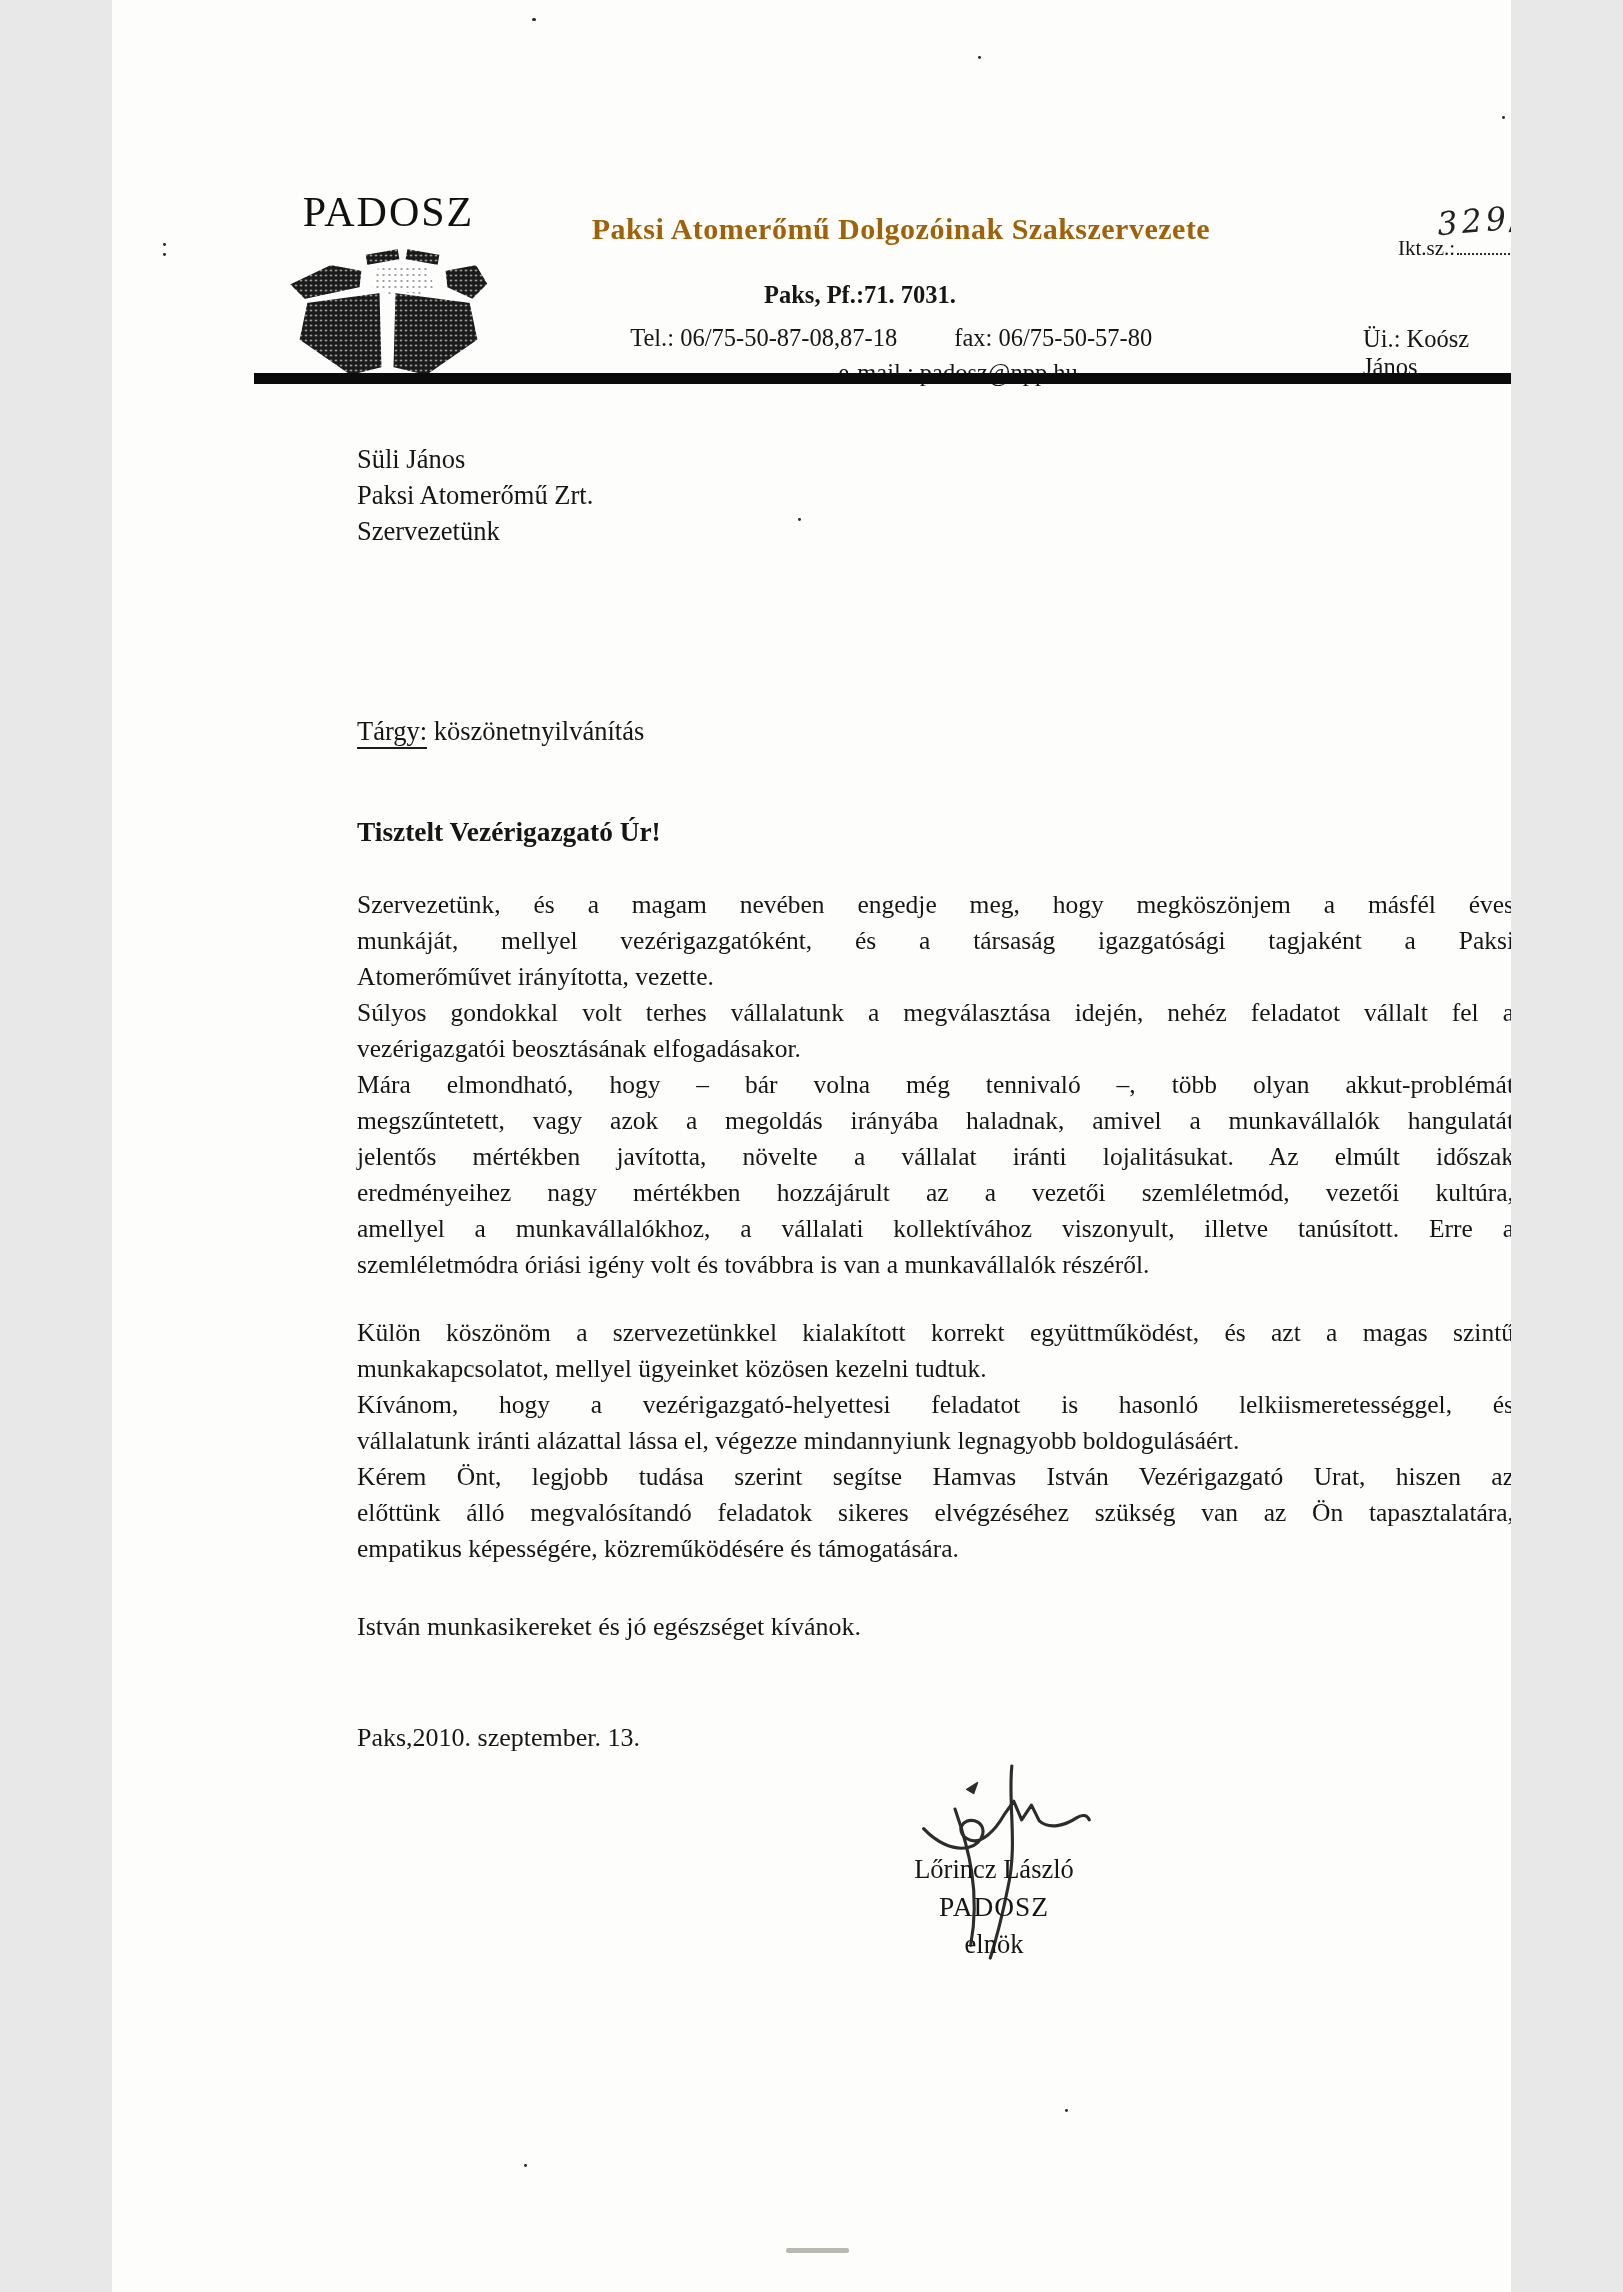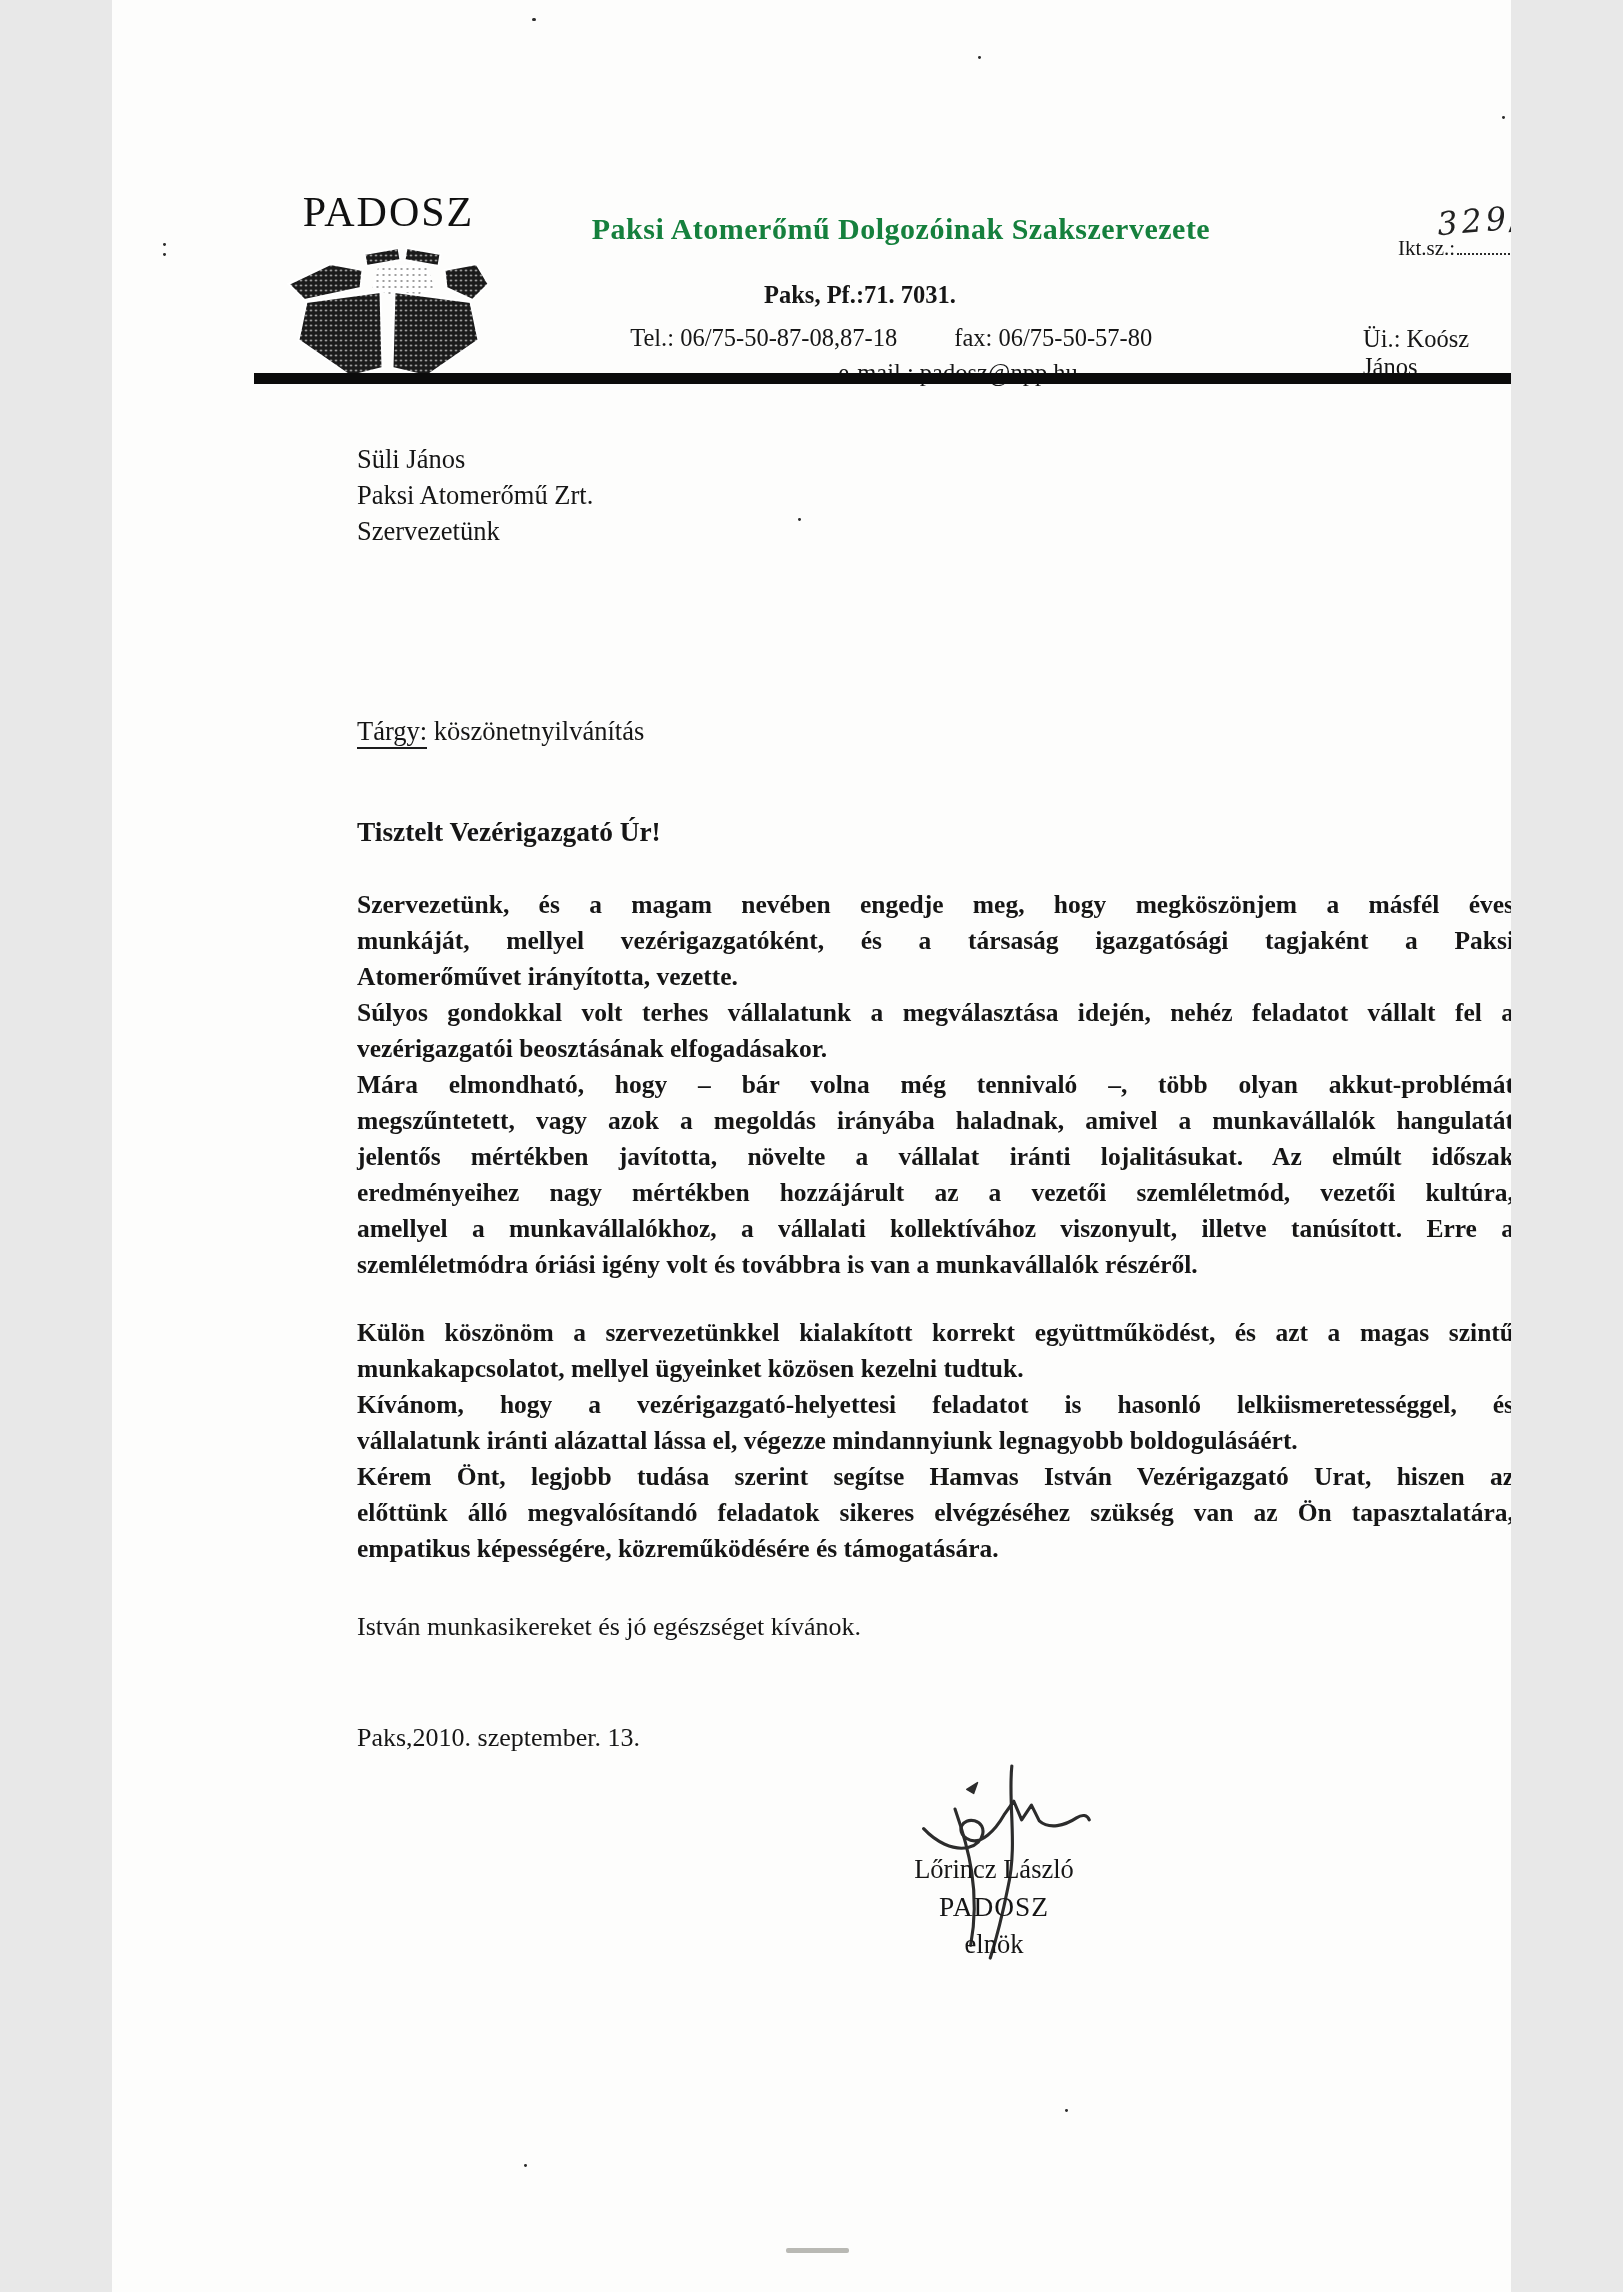--- a/index.html
+++ b/index.html
@@ -10,21 +10,21 @@
     background:#fdfdfc;
     font-family:"Liberation Serif", serif;
     color:#161616;
     overflow:hidden;
   }
   
   .logo-block{position:absolute;left:160px;top:188px;width:233px;text-align:center;}
   .logo-text{font-size:42px;letter-spacing:2px;font-weight:400;color:#111;}
   .logo-svg{margin-top:11.8px;}
   .org-block{position:absolute;left:431px;top:212px;width:716px;text-align:center;}
-  .org-name{font-size:30px;font-weight:bold;letter-spacing:0.5px;color:#15803d;}
+  .org-name{font-size:30px;font-weight:bold;letter-spacing:0.5px;color:#a16207;}
   .org-address{font-size:24.5px;margin-top:35px;position:relative;left:-41px;font-weight:bold;}
   .org-telfax{font-size:24.5px;margin-top:14.7px;position:relative;left:-9.8px;}
   .org-telfax .gap{display:inline-block;width:57px;}
   .org-email{font-size:24.5px;margin-top:6.9px;position:relative;left:57px;}
   .ref-block{position:absolute;left:1286px;top:233px;font-size:21px;white-space:nowrap;}
   .ref-leader{display:inline-block;width:149px;height:19.6px;border-bottom:2.9px dotted #2a2a2a;margin-left:2px;}
   .ref-hand{
     position:absolute;left:1325px;top:196px;
     font-family:"DejaVu Serif", serif;font-style:italic;
     font-size:32px;letter-spacing:3.9px;color:#222;
@@ -35,21 +35,21 @@
   
   .recipient{position:absolute;left:245px;top:441px;font-size:26.5px;line-height:36px;}
   
   .subject{position:absolute;left:245px;top:716px;font-size:26.5px;}
   .subject-label{border-bottom:2.9px solid #1c1c1c;padding-bottom:1px;}
   .salutation{position:absolute;left:245px;top:817px;font-size:27.4px;font-weight:bold;}
   
   .para{position:absolute;left:245px;width:1157px;font-size:25.5px;line-height:36px;}
   .para-1{top:887px;}
   .para-2{top:1315px;}
-  .bline{text-align:justify;text-align-last:justify;font-weight:bold;}
+  .bline{text-align:justify;text-align-last:justify;}
   .bline.lastline{text-align-last:left;}
   .closing{position:absolute;left:245px;top:1612px;font-size:26px;}
   .dateline{position:absolute;left:245px;top:1723px;font-size:26px;}
   
   .sig-group{position:absolute;left:676px;top:1756px;width:412px;text-align:center;}
   .sig-scribble{position:absolute;left:118px;top:7.8px;pointer-events:none;}
   .sig-name{margin-top:98px;font-size:26.5px;}
   .sig-org{margin-top:6.9px;font-size:27.4px;letter-spacing:1px;}
   .sig-role{margin-top:5.9px;font-size:26.5px;}
   

